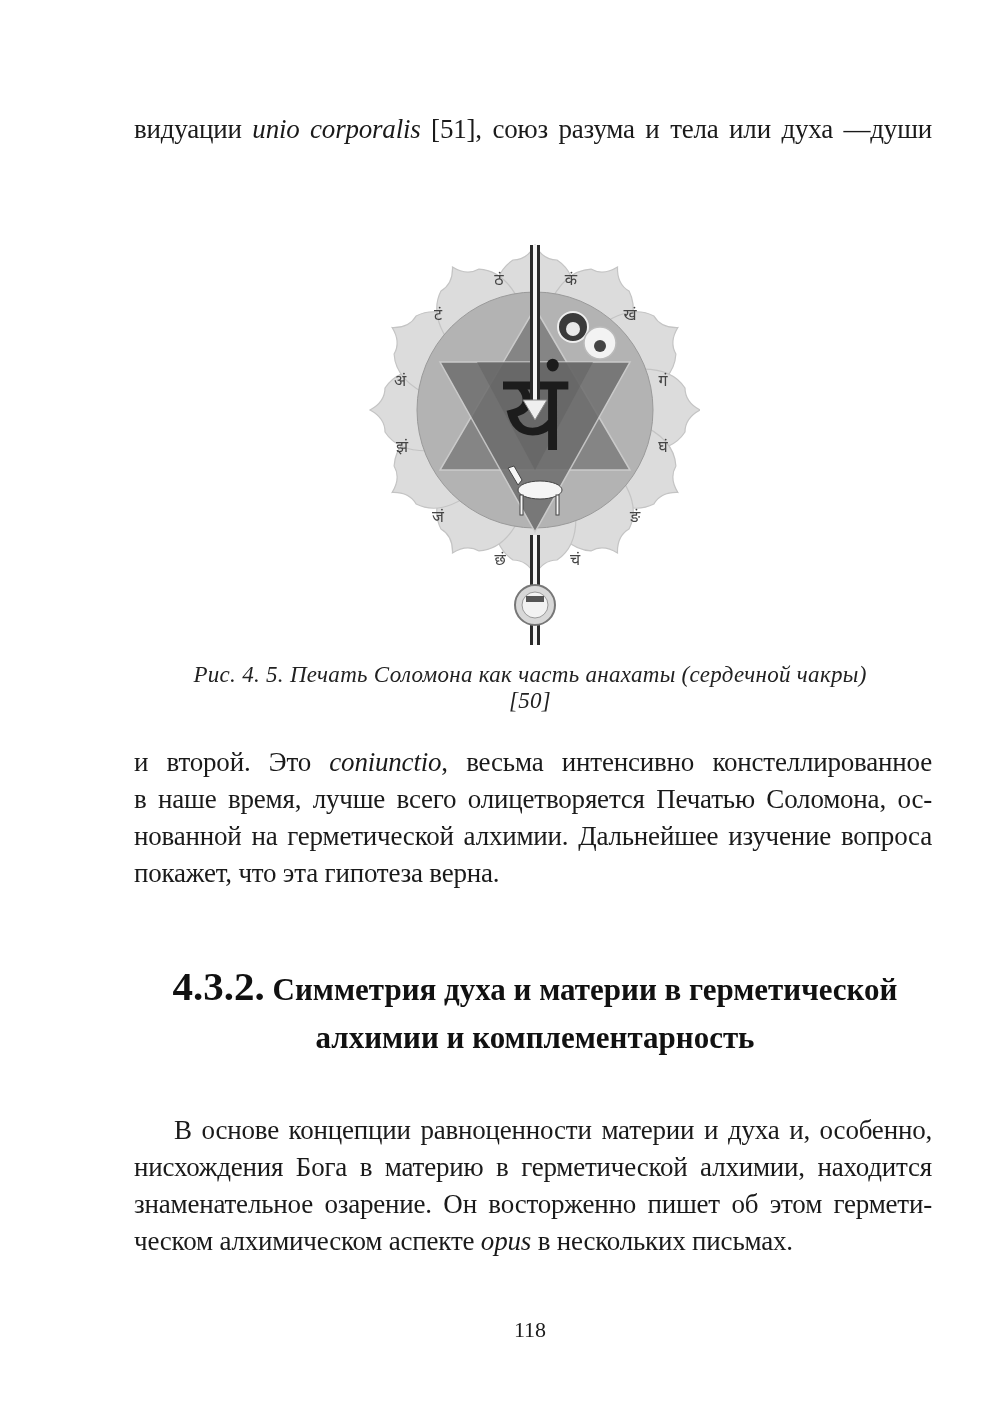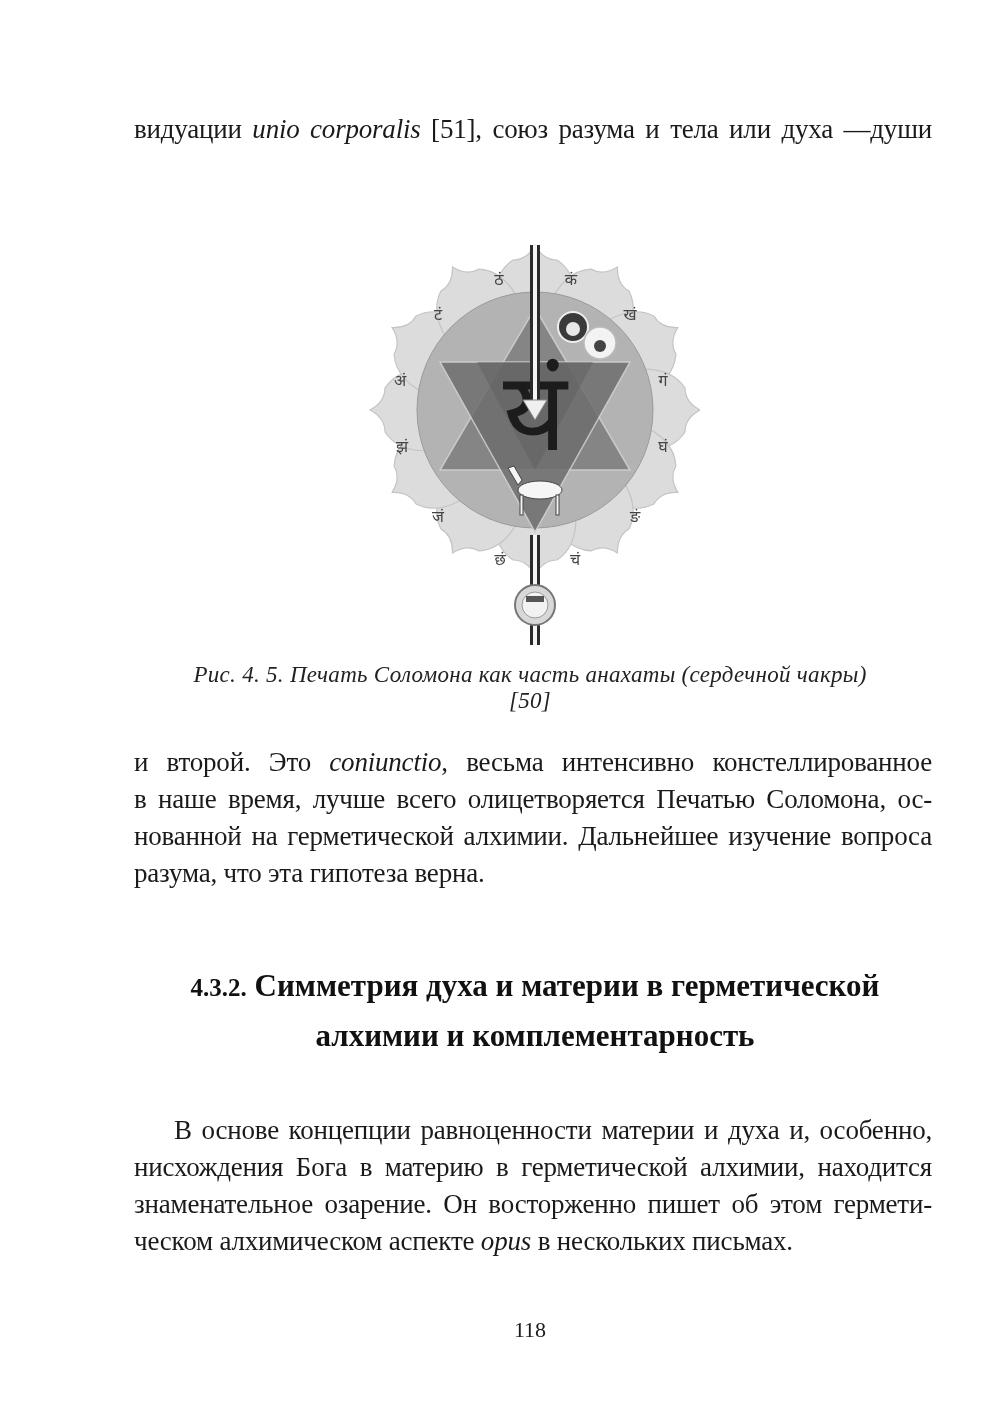--- a/index.html
+++ b/index.html
@@ -23,21 +23,21 @@
   .figure { position: absolute; left: 360px; top: 240px; width: 340px; height: 420px; }
   .caption {
     position: absolute; left: 170px; width: 720px; top: 662px;
     text-align: center; font-style: italic; font-size: 23px; letter-spacing: 0.3px; color: #222;
   }
   .heading {
     position: absolute; left: 140px; width: 790px; top: 962px;
     text-align: center; font-weight: bold; font-size: 31px; line-height: 48px; color: #111;
     font-family: "Liberation Serif", serif;
   }
-  .heading .num { font-size: 25px; margin-top: 43px; }
+  .heading .num { font-size: 41px; margin-top: 43px; }
   .pagenum {
     position: absolute; left: 480px; width: 100px; top: 1317px;
     text-align: center; font-size: 22px;
   }
 </style>
 </head>
 <body>
 
 <div id="p1" class="para">
   <span class="line"><span>видуации </span><i>unio corporalis</i><span> [51], союз разума и тела или духа —души</span></span>
@@ -117,21 +117,21 @@
     </g>
   </svg>
 </div>
 
 <div class="caption">Рис. 4. 5. Печать Соломона как часть анахаты (сердечной чакры) [50]</div>
 
 <div id="p2" class="para">
   <span class="line"><span>и второй. Это </span><i>coniunctio</i><span>, весьма интенсивно констеллированное</span></span>
   <span class="line">в наше время, лучше всего олицетворяется Печатью Соломона, ос-</span>
   <span class="line">нованной на герметической алхимии. Дальнейшее изучение вопроса</span>
-  <span class="line last">разума, что эта гипотеза верна.</span>
+  <span class="line last">покажет, что эта гипотеза верна.</span>
 </div>
 
 <div class="heading">
   <div><span class="num">4.3.2.</span> <span>Симметрия духа и материи в герметической</span></div>
   <div>алхимии и комплементарность</div>
 </div>
 
 <div id="p3" class="para">
   <span class="line indent">В основе концепции равноценности материи и духа и, особенно,</span>
   <span class="line">нисхождения Бога в материю в герметической алхимии, находится</span>

